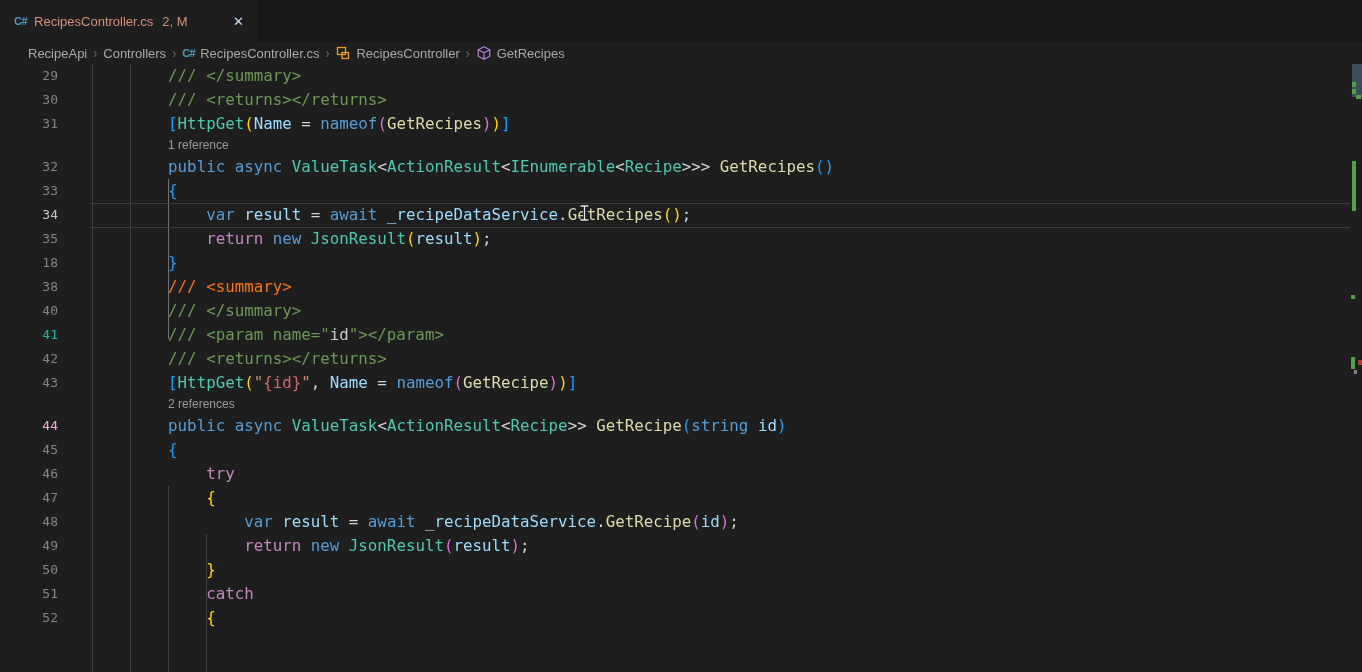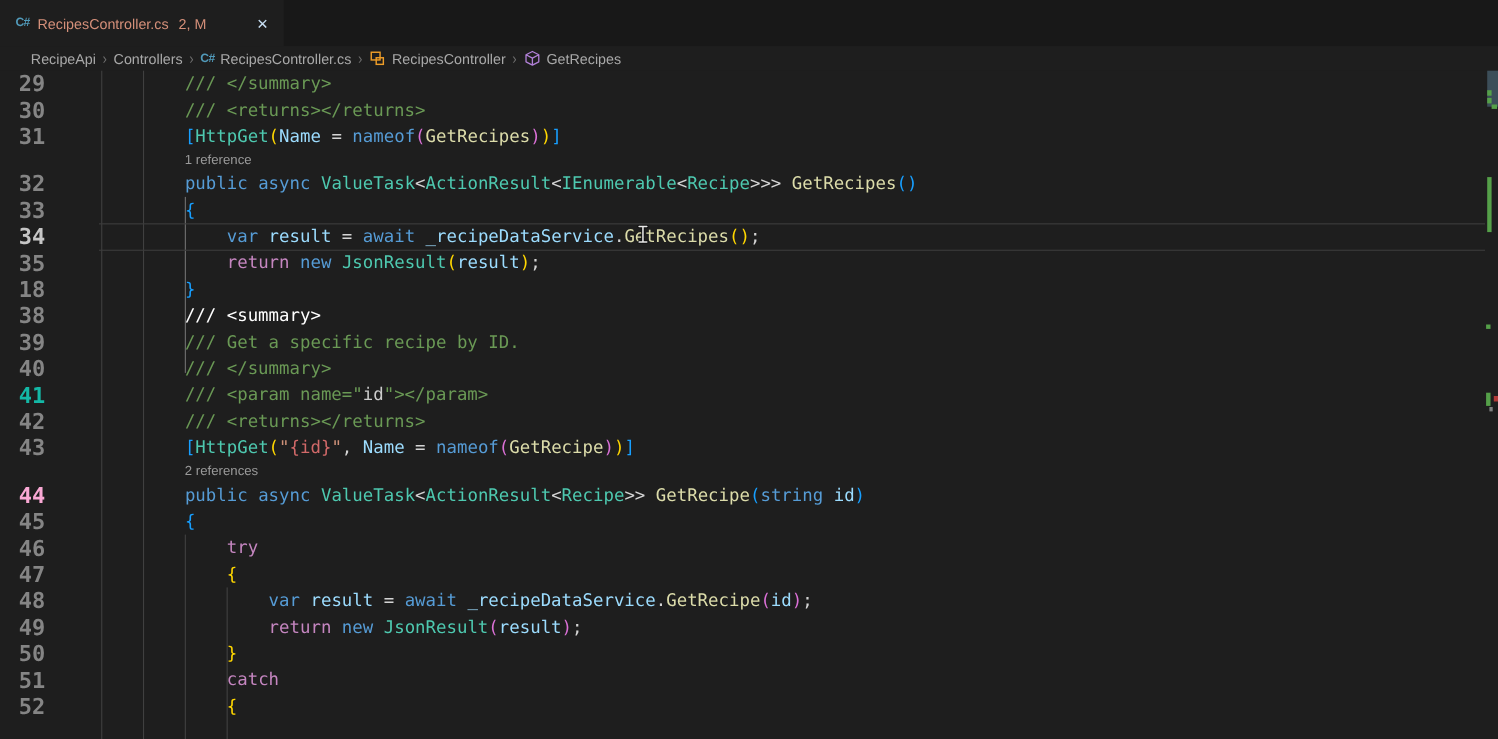--- a/index.html
+++ b/index.html
@@ -21,22 +21,22 @@
               display:flex;align-items:center;padding-left:28px;box-sizing:border-box;font-size:13px;}
   .bc-item{display:flex;align-items:center;gap:5px;white-space:nowrap;}
   .bc-sep{margin:0 6px;font-size:12px;transform:scaleY(1.25);display:inline-block;}
   .bc-icon{width:16px;height:16px;display:inline-block;}
   
   .editor{position:absolute;left:0;top:64px;width:1362px;height:608px;background:#1e1e1e;overflow:hidden;}
   .guide{position:absolute;width:1px;}
   .row{position:relative;width:1362px;}
   .code-row{height:24px;}
   .lens-row{height:19px;}
-  .num{position:absolute;left:0;top:0;width:58px;text-align:center;
-       font-family:"DejaVu Sans Mono",monospace;font-size:20px;line-height:24px;font-weight:bold;}
+  .num{position:absolute;left:0;top:0;width:58px;text-align:right;
+       font-family:"DejaVu Sans Mono",monospace;font-size:13px;line-height:24px;}
   .code{position:absolute;left:92px;top:0;white-space:pre;
         font-family:"DejaVu Sans Mono",monospace;font-size:15.8px;line-height:24px;}
   .lens{position:absolute;left:168px;top:0;font-size:12px;line-height:19px;cursor:pointer;}
   .current-line-box{position:absolute;left:90px;right:12px;height:25px;box-sizing:border-box;
        border-top:1px solid #3c3c3c;border-bottom:1px solid #3c3c3c;pointer-events:none;}
   .ovmark{position:absolute;}
   .sb-thumb{position:absolute;right:0;top:0;width:10px;height:33px;background:#3c4e59;}
   .ibeam{position:absolute;pointer-events:none;}
 </style>
 </head>
@@ -128,25 +128,21 @@
       <div class="row code-row">
         <span class="num" style="color: rgb(133, 133, 133);">35</span>
         <span class="code"><span style="color: rgb(212, 212, 212);">            </span><span style="color: rgb(197, 134, 192);">return</span><span style="color: rgb(212, 212, 212);"> </span><span style="color: rgb(86, 156, 214);">new</span><span style="color: rgb(212, 212, 212);"> </span><span style="color: rgb(78, 201, 176);">JsonResult</span><span style="color: rgb(255, 215, 0);">(</span><span style="color: rgb(156, 220, 254);">result</span><span style="color: rgb(255, 215, 0);">)</span><span style="color: rgb(212, 212, 212);">;</span></span>
       </div>
       <div class="row code-row">
         <span class="num" style="color: rgb(133, 133, 133);">18</span>
         <span class="code"><span style="color: rgb(212, 212, 212);">        </span><span style="color: rgb(23, 159, 255);">}</span></span>
       </div>
       <div class="row code-row">
         <span class="num" style="color: rgb(133, 133, 133);">38</span>
-        <span class="code"><span style="color: #ffffff;">        /// &lt;summary&gt;</span></span>
-      </div>
-      <div class="row code-row">
-        <span class="num" style="color: rgb(133, 133, 133);">39</span>
-        <span class="code"><span style="color: rgb(106, 153, 85);">        /// Get a specific recipe by ID.</span></span>
+        <span class="code"><span style="color: #f97316;">        /// &lt;summary&gt;</span></span>
       </div>
       <div class="row code-row">
         <span class="num" style="color: rgb(133, 133, 133);">40</span>
         <span class="code"><span style="color: rgb(106, 153, 85);">        /// &lt;/summary&gt;</span></span>
       </div>
       <div class="row code-row">
         <span class="num" style="color: #14b8a6;">41</span>
         <span class="code"><span style="color: rgb(106, 153, 85);">        /// &lt;param name="</span><span style="color: rgb(204, 204, 204);">id</span><span style="color: rgb(106, 153, 85);">"&gt;&lt;/param&gt;</span></span>
       </div>
       <div class="row code-row">

